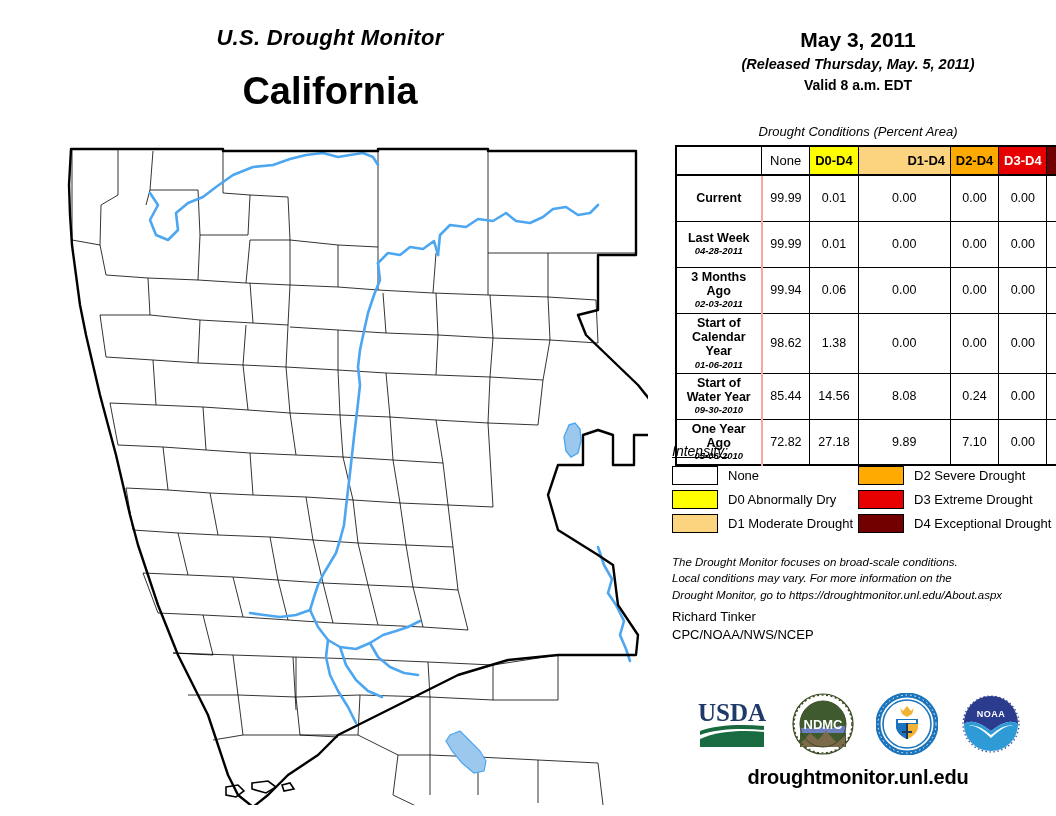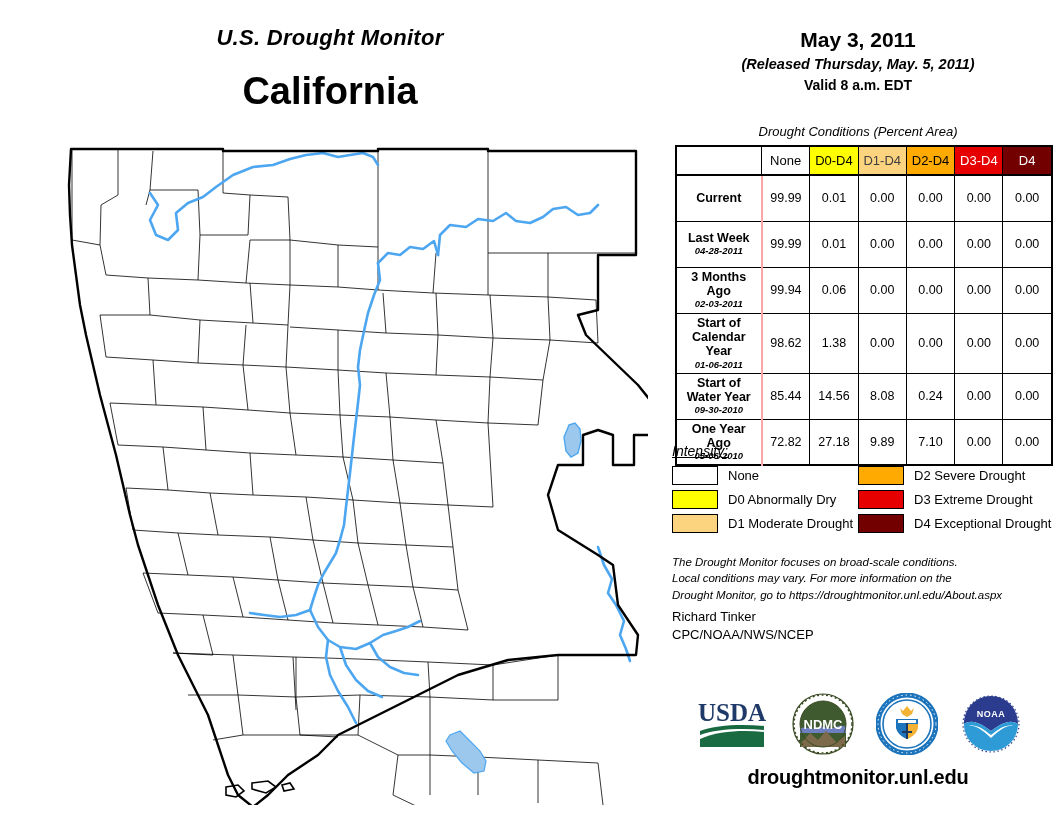--- a/index.html
+++ b/index.html
@@ -107,21 +107,21 @@
     width: 84px;
   }
   #drought-table thead th {
     height: 27px;
     font-weight: normal;
     font-size: 13px;
     border-bottom: 2px solid #000;
   }
   #drought-table thead th.cat {
     width: 47.3px;
-    font-weight: normal;
+    font-weight: bold;
   }
   #drought-table thead th.none-h { font-weight: normal; }
   #drought-table tbody td.rowlabel {
     text-align: center;
     font-weight: bold;
     font-size: 12.5px;
     line-height: 1.15;
     border-right: 2px solid #fca5a5;
     padding: 2px 2px;
   }
@@ -411,21 +411,21 @@
   </div>
 
   <div id="table-caption">Drought Conditions (Percent Area)</div>
 
   <table id="drought-table">
     <thead>
       <tr>
         <th class="corner-cell"></th>
         <th class="cat none-h" style="background: rgb(255, 255, 255); color: rgb(0, 0, 0);">None</th>
         <th class="cat" style="background: rgb(255, 255, 0); color: rgb(0, 0, 0);">D0-D4</th>
-        <th class="cat" style="background: rgb(252, 211, 127); color: #404040;">D1-D4</th>
+        <th class="cat" style="background: rgb(252, 211, 127); color: #000000; padding-left: 44px;">D1-D4</th>
         <th class="cat" style="background: rgb(255, 170, 0); color: rgb(0, 0, 0);">D2-D4</th>
         <th class="cat" style="background: rgb(230, 0, 0); color: rgb(255, 255, 255);">D3-D4</th>
         <th class="cat" style="background: rgb(115, 0, 0); color: rgb(255, 255, 255);">D4</th>
       </tr>
     </thead>
     <tbody>
       <tr>
         <td class="rowlabel">
           <span>Current</span>
         </td>

